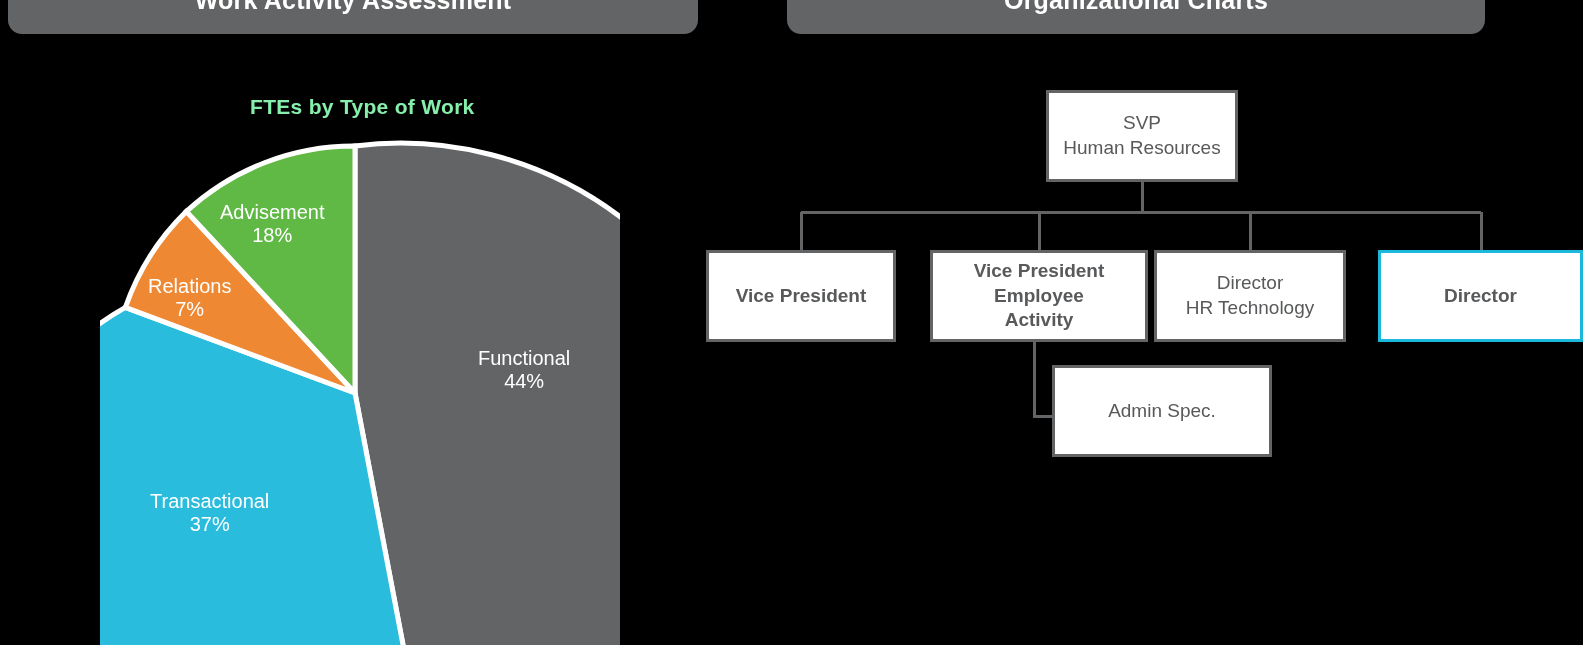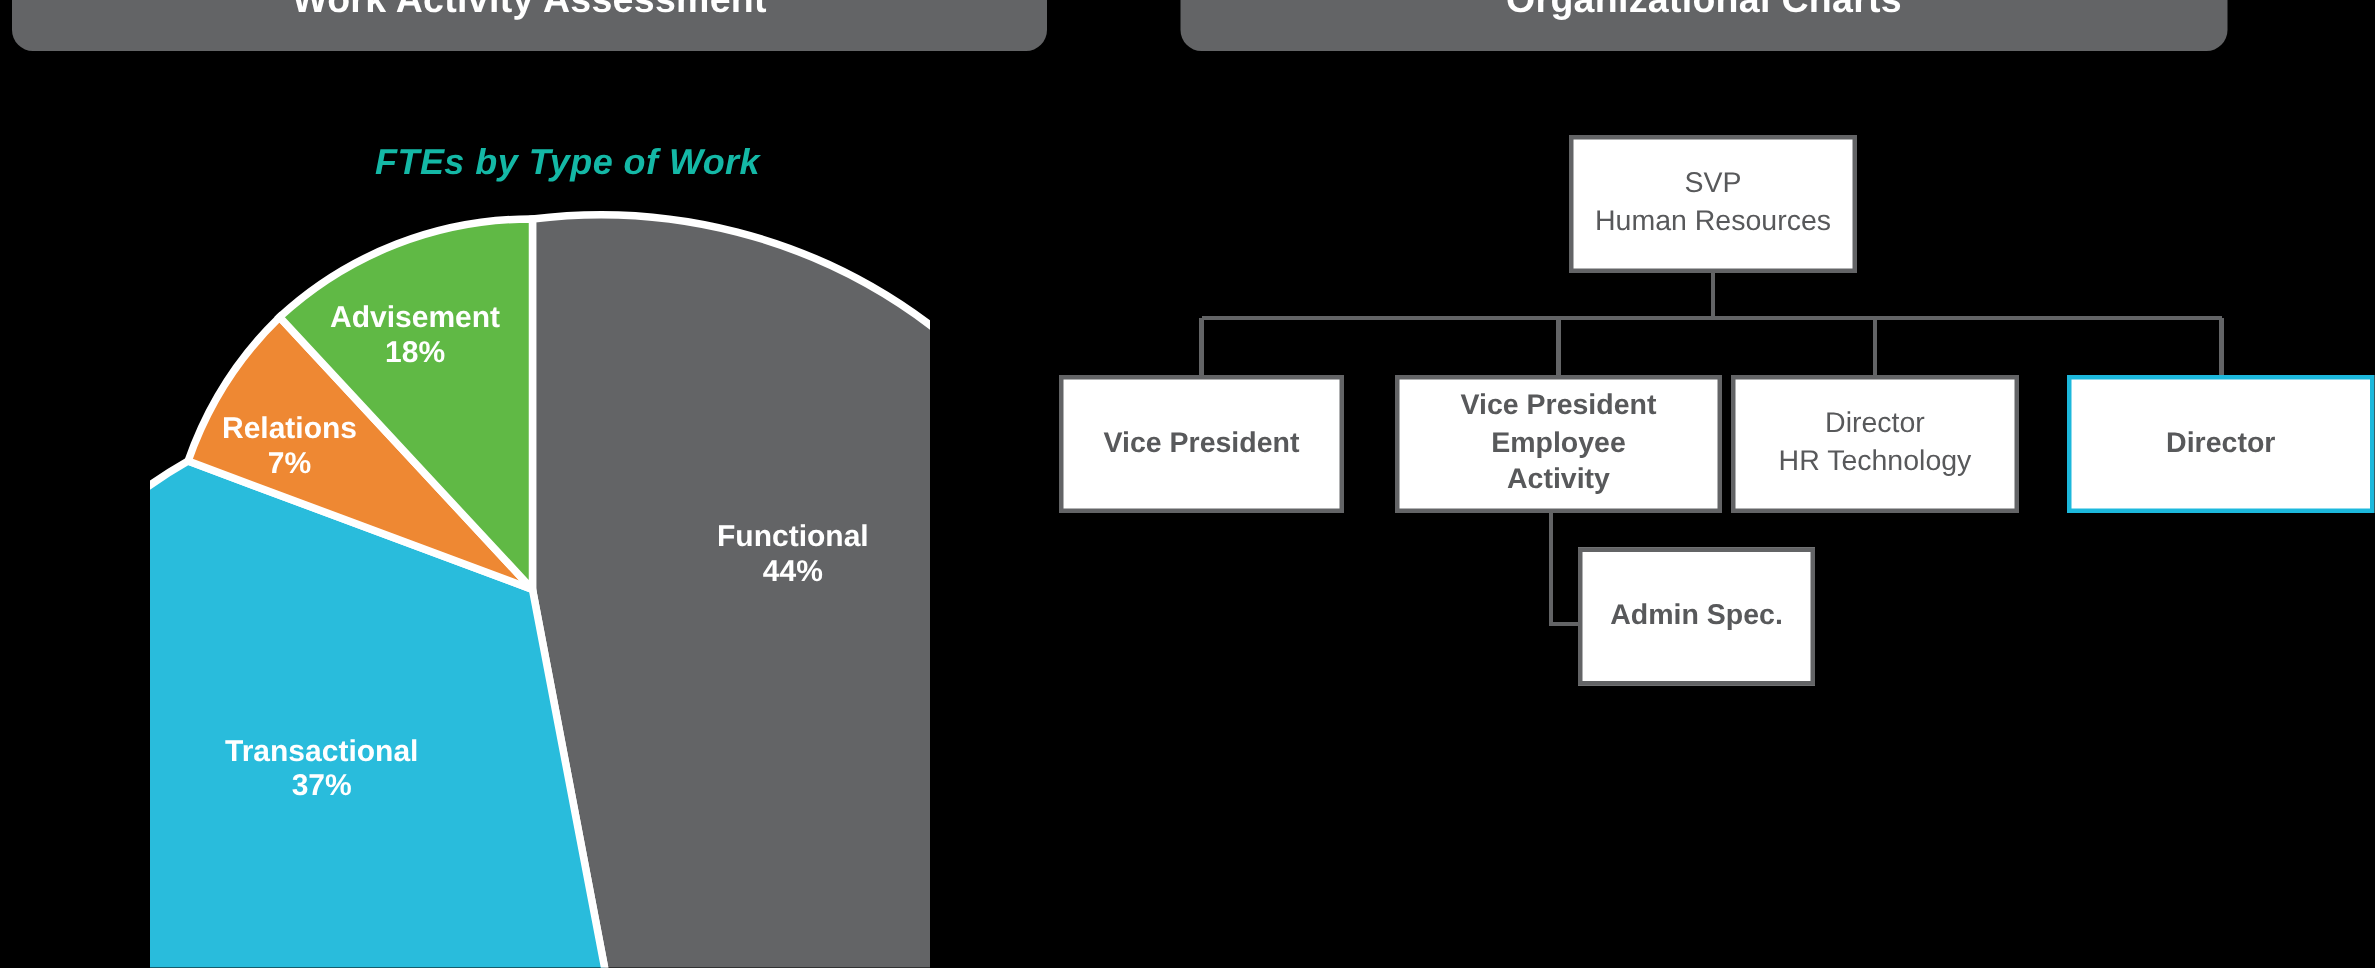--- a/index.html
+++ b/index.html
@@ -7,26 +7,26 @@
        font-family:"Liberation Sans","DejaVu Sans",sans-serif;}
 
   
   .hdr{position:absolute;background:#636466;border-radius:14px;
        display:flex;align-items:center;justify-content:center;
        color:#ffffff;font-weight:bold;font-size:25px;letter-spacing:.2px;}
   #hdr-work{left:8px;top:-34px;width:690px;height:68px;}
   #hdr-org {left:787px;top:-34px;width:698px;height:68px;}
 
   
-  #pie-title{position:absolute;left:250px;top:95px;color:#14b8a6;
-             font-size:24px;font-weight:bold;letter-spacing:.3px;font-style:italic;}
+  #pie-title{position:absolute;left:250px;top:95px;color:#86efac;
+             font-size:21px;font-weight:bold;letter-spacing:.3px;}
   #pie-wrap{position:absolute;left:100px;top:140px;width:520px;height:520px;}
   #pie-svg{display:block;width:520px;height:520px;}
 
-  .slice-label{position:absolute;color:#ffffff;font-weight:bold;
+  .slice-label{position:absolute;color:#ffffff;font-weight:normal;
                font-size:20px;line-height:1.17;text-align:center;
                white-space:nowrap;pointer-events:none;}
   .slice-label .pct{display:block;}
 
   #lbl-functional   {left:478px;top:347px;text-align:center;}
   #lbl-transactional{left:150px;top:490px;}
   #lbl-strategic    {left:148px;top:275px;}
   #lbl-advisement   {left:220px;top:201px;}
 
   
@@ -38,21 +38,21 @@
         text-align:center;color:#58595b;font-size:19px;font-weight:bold;
         line-height:1.30;box-sizing:border-box;}
   .obox.hl{border-color:#1cb8dc;}
   .obox span{display:block;}
 
   #box-svp   {left:346px;top:30px; width:192px;height:92px;font-weight:normal;}
   #box-vp-tm {left:6px;  top:190px;width:190px;height:92px;}
   #box-vp-er {left:230px;top:190px;width:218px;height:92px;}
   #box-dir-hr{left:454px;top:190px;width:192px;height:92px;font-weight:normal;}
   #box-dir-es{left:678px;top:190px;width:205px;height:92px;}
-  #box-admin {left:352px;top:305px;width:158px;height:92px;font-weight:bold;}
+  #box-admin {left:352px;top:305px;width:220px;height:92px;font-weight:normal;}
 </style>
 </head>
 <body>
 
 <div class="hdr" id="hdr-work">
   <span>Work Activity Assessment</span>
 </div>
 
 <div class="hdr" id="hdr-org">
   <span>Organizational Charts</span>

